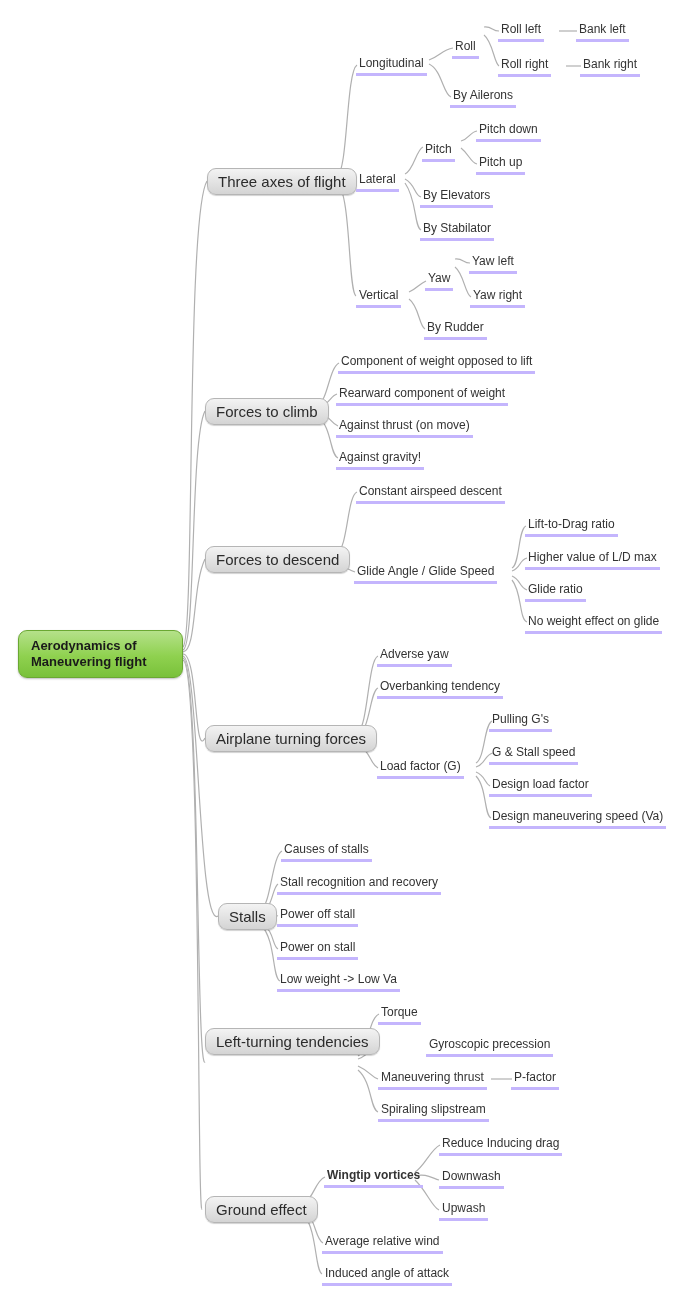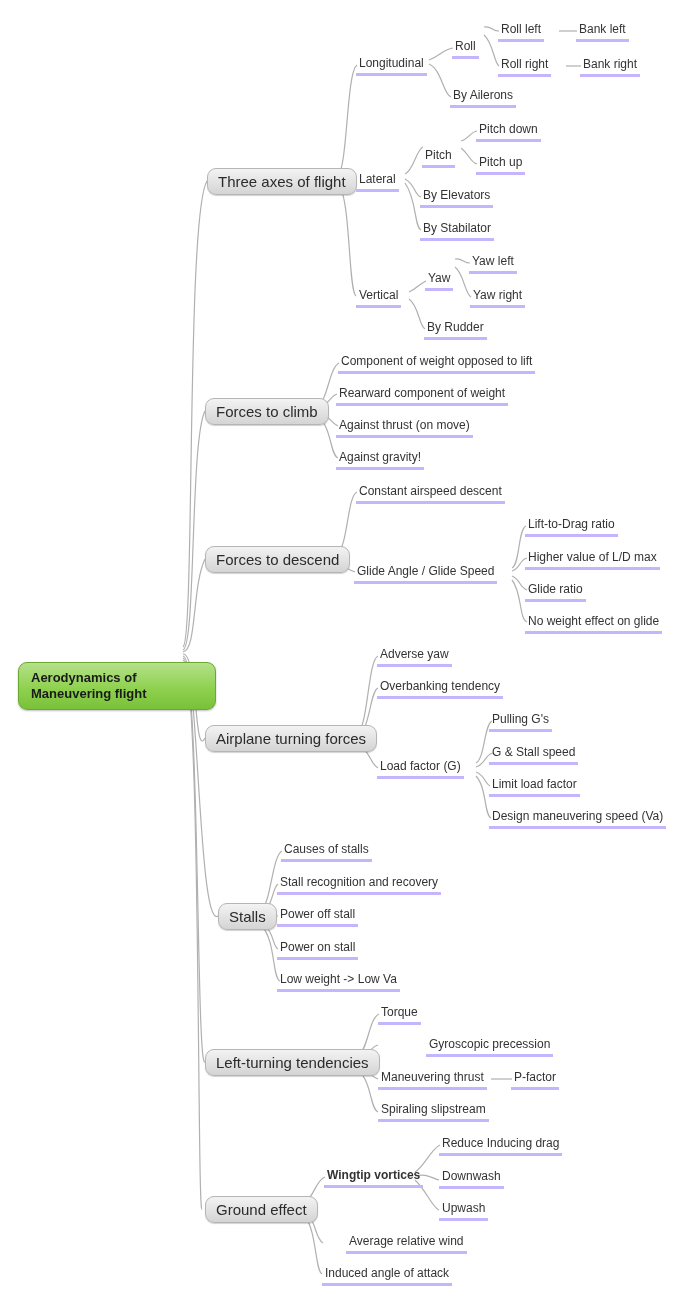--- a/index.html
+++ b/index.html
@@ -145,41 +145,41 @@
       <path d="M304,1203 C314,1198 315,1181 325,1177"></path>
       <path d="M304,1211 C316,1218 315,1239 323,1243"></path>
       <path d="M304,1215 C317,1230 315,1271 322,1274"></path>
 
       <path d="M415,1172 C424,1167 431,1149 440,1145"></path>
       <path d="M415,1176 C425,1173 432,1178 439,1180"></path>
       <path d="M415,1180 C426,1190 432,1207 439,1210"></path>
     </g>
   </svg>
 
-  <div class="node root" style="left:18px; top:630px; width:198px;margin-top:32px;">
+  <div class="node root" style="left:18px; top:630px; width:165px;">
     
     <span>Aerodynamics of<br>Maneuvering flight</span>
   </div>
 
   <div class="node lvl1" style="left:207px; top:168px;">
     <span>Three axes of flight</span>
   </div>
   <div class="node lvl1" style="left:205px; top:398px;">
     <span>Forces to climb</span>
   </div>
   <div class="node lvl1" style="left:205px; top:546px;">
     <span>Forces to descend</span>
   </div>
   <div class="node lvl1" style="left:205px; top:725px;">
     <span>Airplane turning forces</span>
   </div>
   <div class="node lvl1" style="left:208px; top:903px;margin-left:10px;">
     <span>Stalls</span>
   </div>
-  <div class="node lvl1" style="left:205px; top:1049px;">
+  <div class="node lvl1" style="left:205px; top:1028px;">
     <span>Left-turning tendencies</span>
   </div>
   <div class="node lvl1" style="left:205px; top:1196px;">
     <span>Ground effect</span>
   </div>
 
   <div class="node leaf" style="left:356px; top:55px;">
     <span>Longitudinal</span>
   </div>
   <div class="node leaf" style="left:452px; top:38px;">
@@ -197,21 +197,21 @@
   <div class="node leaf" style="left:580px; top:56px;">
     <span>Bank right</span>
   </div>
   <div class="node leaf" style="left:450px; top:87px;">
     <span>By Ailerons</span>
   </div>
 
   <div class="node leaf" style="left:356px; top:171px;">
     <span>Lateral</span>
   </div>
-  <div class="node leaf" style="left:422px; top:147px;">
+  <div class="node leaf" style="left:422px; top:141px;">
     <span>Pitch</span>
   </div>
   <div class="node leaf" style="left:476px; top:121px;">
     <span>Pitch down</span>
   </div>
   <div class="node leaf" style="left:476px; top:154px;">
     <span>Pitch up</span>
   </div>
   <div class="node leaf" style="left:420px; top:187px;">
     <span>By Elevators</span>
@@ -277,21 +277,21 @@
   <div class="node leaf" style="left:377px; top:758px;">
     <span>Load factor (G)</span>
   </div>
   <div class="node leaf" style="left:489px; top:711px;">
     <span>Pulling G's</span>
   </div>
   <div class="node leaf" style="left:489px; top:744px;">
     <span>G &amp; Stall speed</span>
   </div>
   <div class="node leaf" style="left:489px; top:776px;">
-    <span>Limit load factor</span>
+    <span>Design load factor</span>
   </div>
   <div class="node leaf" style="left:489px; top:808px;">
     <span>Design maneuvering speed (Va)</span>
   </div>
 
   <div class="node leaf" style="left:281px; top:841px;">
     <span>Causes of stalls</span>
   </div>
   <div class="node leaf" style="left:277px; top:874px;">
     <span>Stall recognition and recovery</span>
@@ -327,20 +327,20 @@
   </div>
   <div class="node leaf" style="left:439px; top:1135px;">
     <span>Reduce Inducing drag</span>
   </div>
   <div class="node leaf" style="left:439px; top:1168px;">
     <span>Downwash</span>
   </div>
   <div class="node leaf" style="left:439px; top:1200px;">
     <span>Upwash</span>
   </div>
-  <div class="node leaf" style="left:322px; top:1233px;margin-left:24px;">
+  <div class="node leaf" style="left:322px; top:1233px;">
     <span>Average relative wind</span>
   </div>
   <div class="node leaf" style="left:322px; top:1265px;">
     <span>Induced angle of attack</span>
   </div>
 
 </div>
 
 </body></html>

